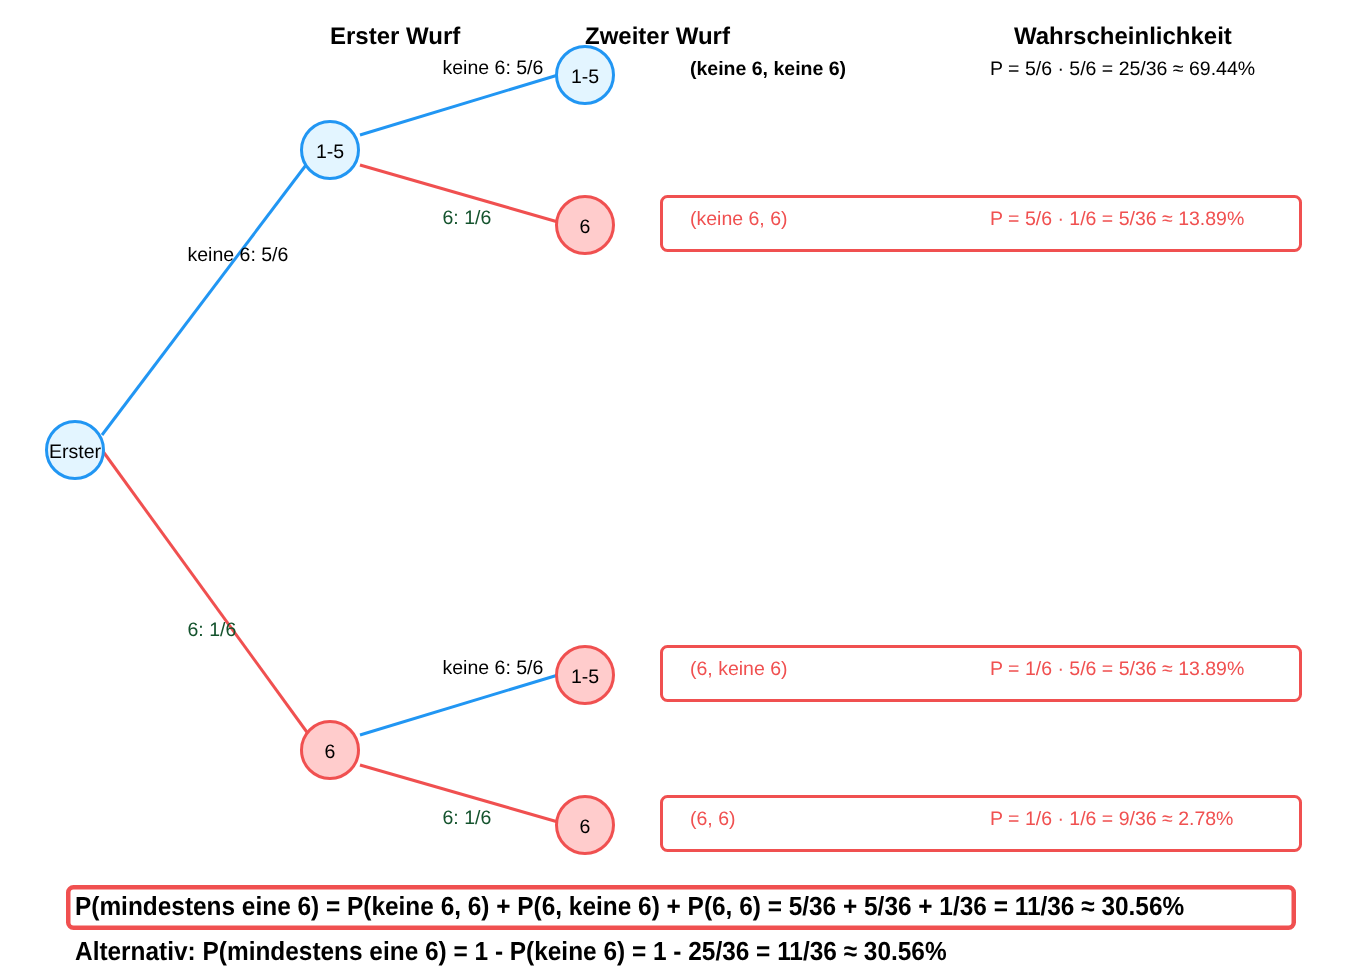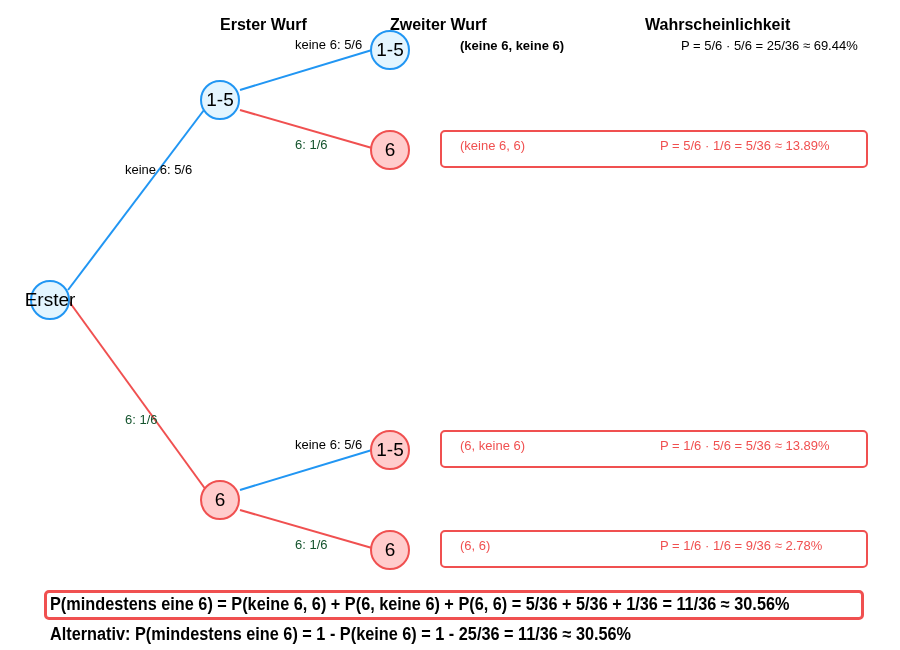--- a/index.html
+++ b/index.html
@@ -2,21 +2,21 @@
 <html><head>
 <meta charset="utf-8">
 <style>
   html, body { margin:0; padding:0; background:#ffffff; }
   body { width:900px; height:650px; position:relative; overflow:hidden; font-family:"Liberation Sans", sans-serif; }
   svg { position:absolute; left:0; top:0; }
   .hdr { position:absolute; font-weight:bold; font-size:16px; color:#000; }
   .lbl { position:absolute; font-size:13px; color:#000; white-space:nowrap; }
   .lbl.red { color:#14532d; }
   .node { position:absolute; width:36px; height:36px; border-radius:50%; border:2px solid #2196f3; background:#e3f5ff;
-          display:flex; align-items:center; justify-content:center; font-size:19px; color:#000; box-sizing:content-box; }
+          display:flex; align-items:center; justify-content:center; font-size:13px; color:#000; box-sizing:content-box; }
   .node.red { border-color:#f05050; background:#ffcccc; }
   .outcome { position:absolute; left:440px; width:428px; height:38px; border:2px solid #f05050; border-radius:5px; box-sizing:border-box; }
   .otext { position:absolute; font-size:13px; white-space:nowrap; }
   .otext.red { color:#f05050; }
   .sum { position:absolute; left:44px; top:590px; width:820px; height:30px; border:3px solid #f05050; border-radius:5px; box-sizing:border-box; }
   .bold { position:absolute; font-weight:bold; font-size:17.5px; color:#000; white-space:nowrap; transform:scaleX(0.93); transform-origin:left center; }
 </style>
 </head>
 <body>
 
@@ -24,39 +24,39 @@
   <line x1="68" y1="290" x2="204" y2="110" stroke="#2196f3" stroke-width="2"></line>
   <line x1="68" y1="300" x2="206" y2="490" stroke="#f05050" stroke-width="2"></line>
   <line x1="240" y1="90" x2="372" y2="50" stroke="#2196f3" stroke-width="2"></line>
   <line x1="240" y1="110" x2="372" y2="148" stroke="#f05050" stroke-width="2"></line>
   <line x1="240" y1="490" x2="372" y2="450" stroke="#2196f3" stroke-width="2"></line>
   <line x1="240" y1="510" x2="372" y2="548" stroke="#f05050" stroke-width="2"></line>
 </svg>
 
 <div class="hdr" style="left:220px;top:16px;">Erster Wurf</div>
 <div class="hdr" style="left:390px;top:16px;">Zweiter Wurf</div>
-<div class="hdr" style="left:645px;top:16px;">Wahrscheinlichkeit</div>
+<div class="hdr" style="left:676px;top:16px;">Wahrscheinlichkeit</div>
 
 <div class="lbl" style="left:125px;top:162px;">keine 6: 5/6</div>
 <div class="lbl red" style="left:125px;top:412px;">6: 1/6</div>
 <div class="lbl" style="left:295px;top:37px;">keine 6: 5/6</div>
 <div class="lbl red" style="left:295px;top:137px;">6: 1/6</div>
 <div class="lbl" style="left:295px;top:437px;">keine 6: 5/6</div>
 <div class="lbl red" style="left:295px;top:537px;">6: 1/6</div>
 
 <div class="node" style="left:30px;top:280px;">Erster</div>
 <div class="node" style="left:200px;top:80px;">1-5</div>
 <div class="node red" style="left:200px;top:480px;">6</div>
 <div class="node" style="left:370px;top:30px;">1-5</div>
 <div class="node red" style="left:370px;top:130px;">6</div>
 <div class="node red" style="left:370px;top:430px;">1-5</div>
 <div class="node red" style="left:370px;top:530px;">6</div>
 
 <div class="otext" style="left:460px;top:38px;font-weight:bold;">(keine 6, keine 6)</div>
-<div class="otext" style="left:681px;top:38px;">P = 5/6 · 5/6 = 25/36 ≈ 69.44%</div>
+<div class="otext" style="left:660px;top:38px;">P = 5/6 · 5/6 = 25/36 ≈ 69.44%</div>
 
 <div class="outcome" style="top:130px;"></div>
 <div class="otext red" style="left:460px;top:138px;">(keine 6, 6)</div>
 <div class="otext red" style="left:660px;top:138px;">P = 5/6 · 1/6 = 5/36 ≈ 13.89%</div>
 
 <div class="outcome" style="top:430px;"></div>
 <div class="otext red" style="left:460px;top:438px;">(6, keine 6)</div>
 <div class="otext red" style="left:660px;top:438px;">P = 1/6 · 5/6 = 5/36 ≈ 13.89%</div>
 
 <div class="outcome" style="top:530px;"></div>

